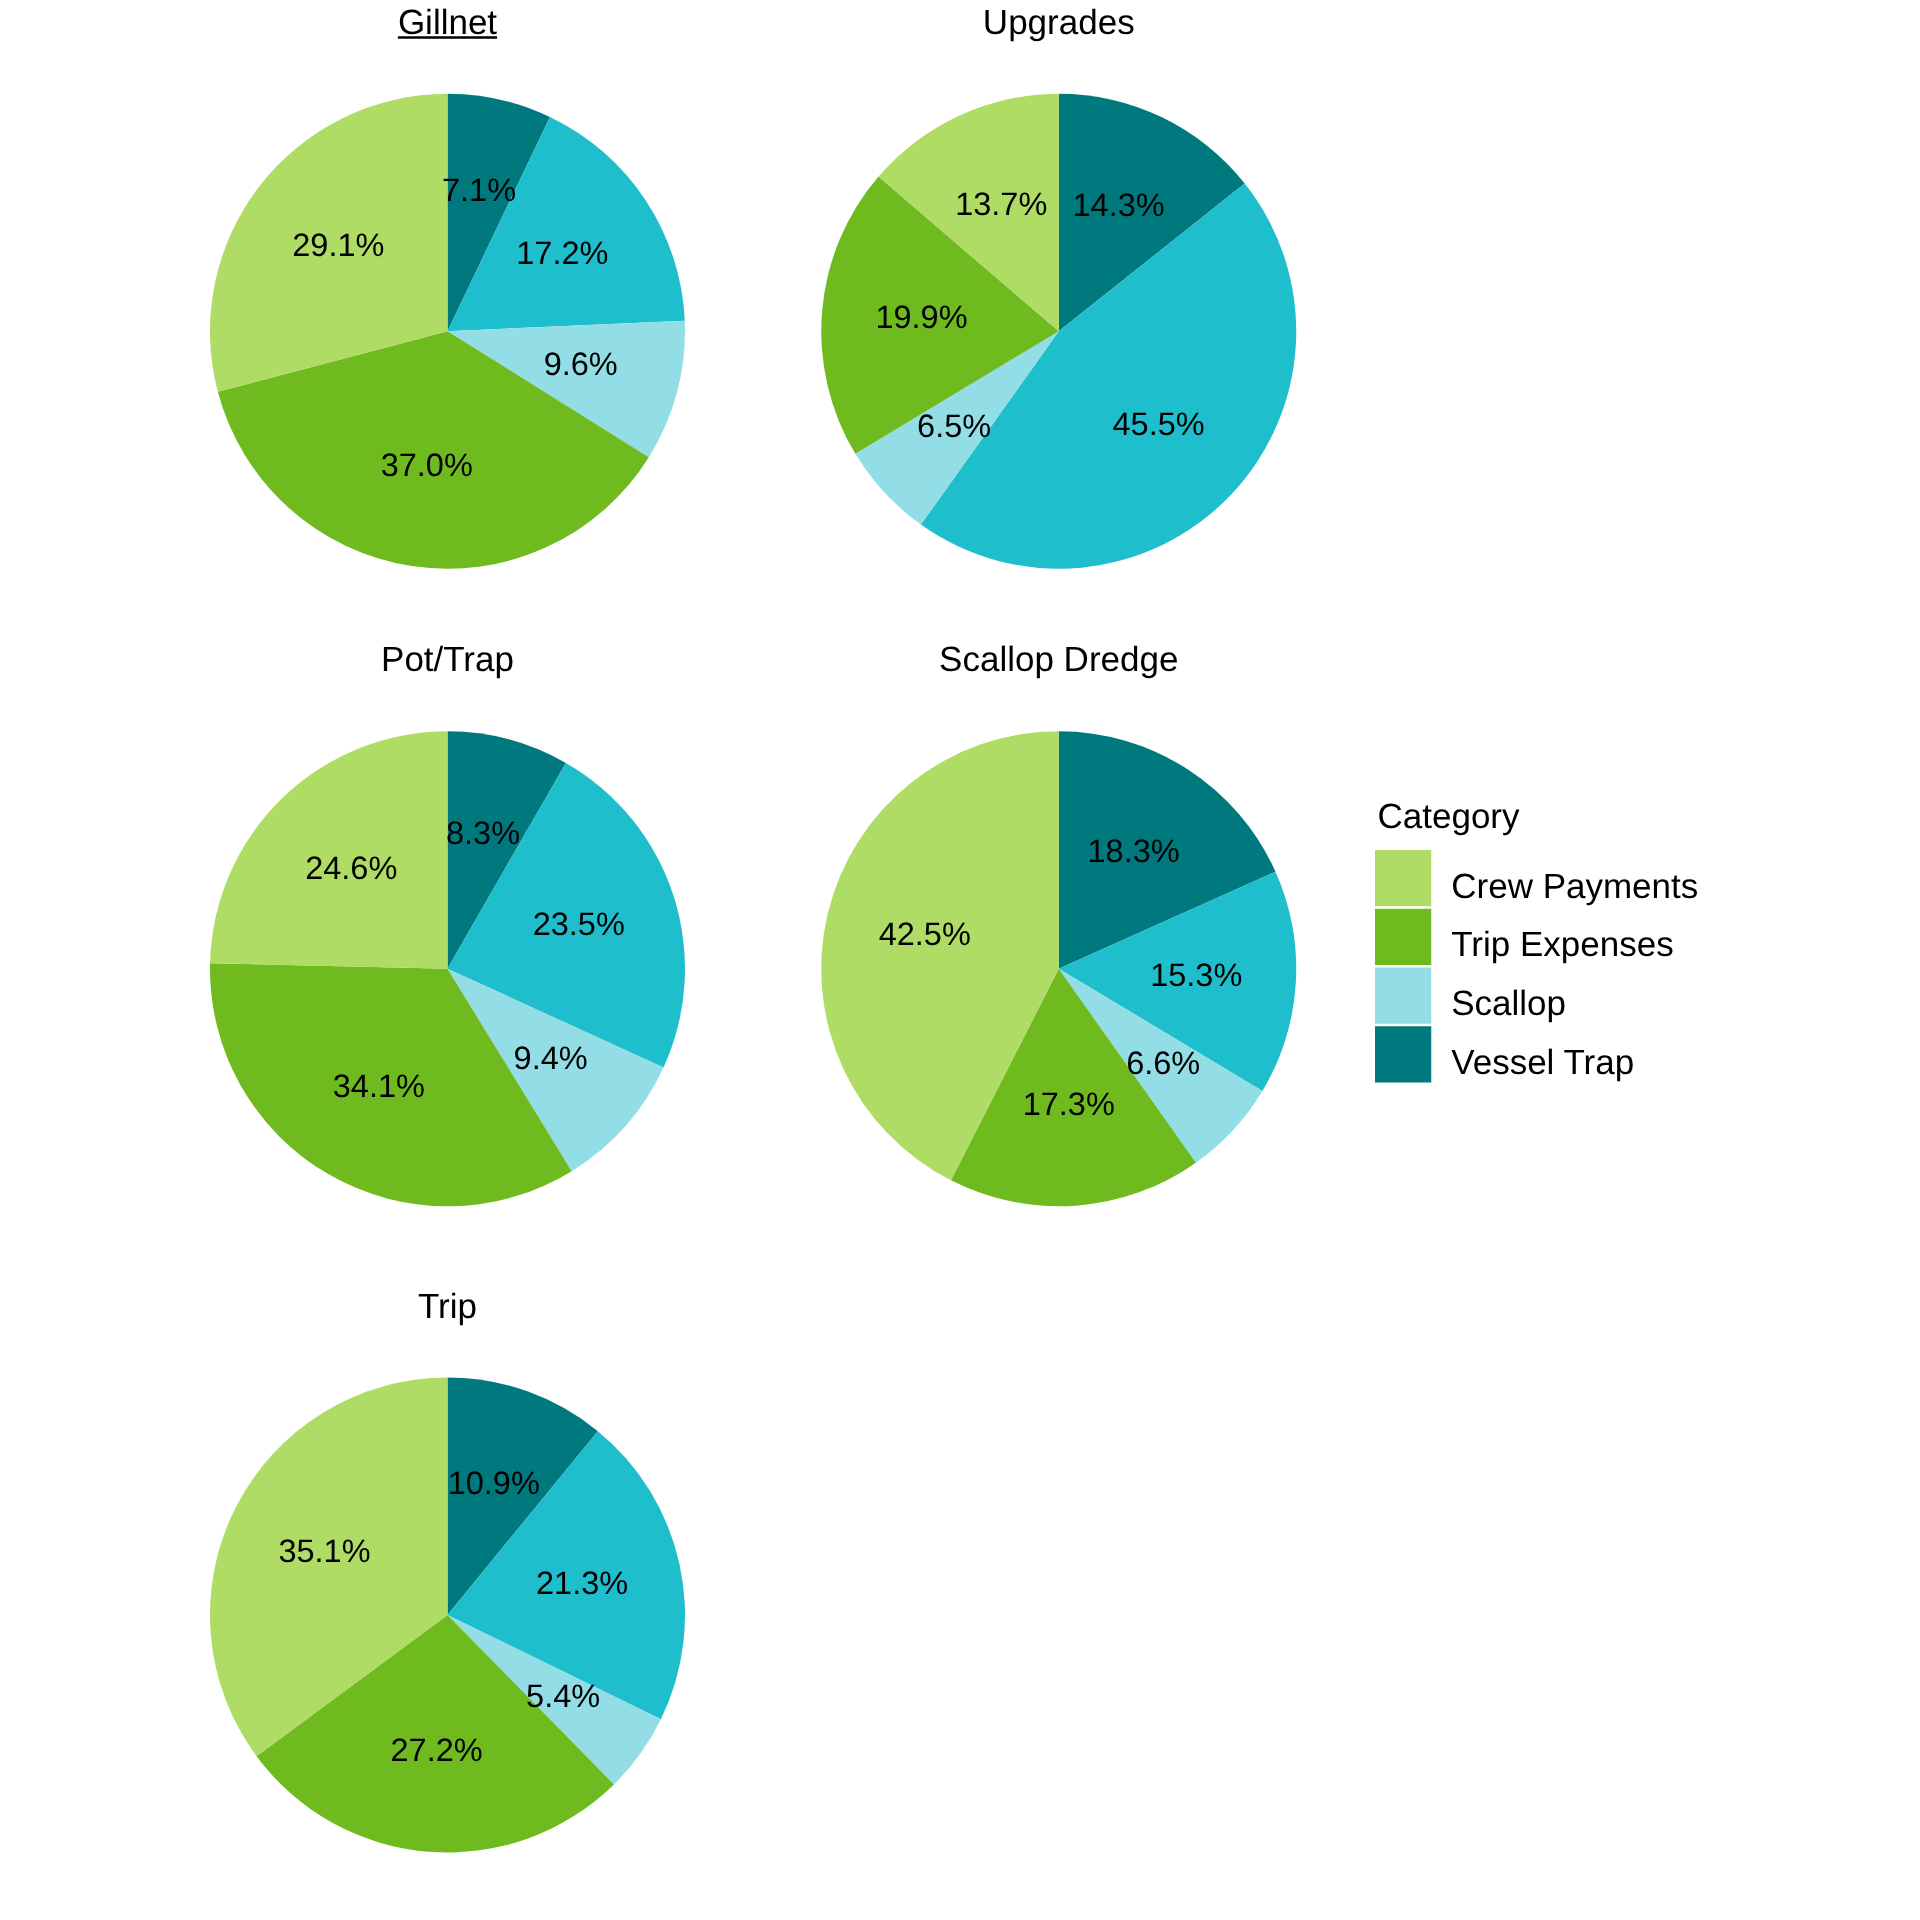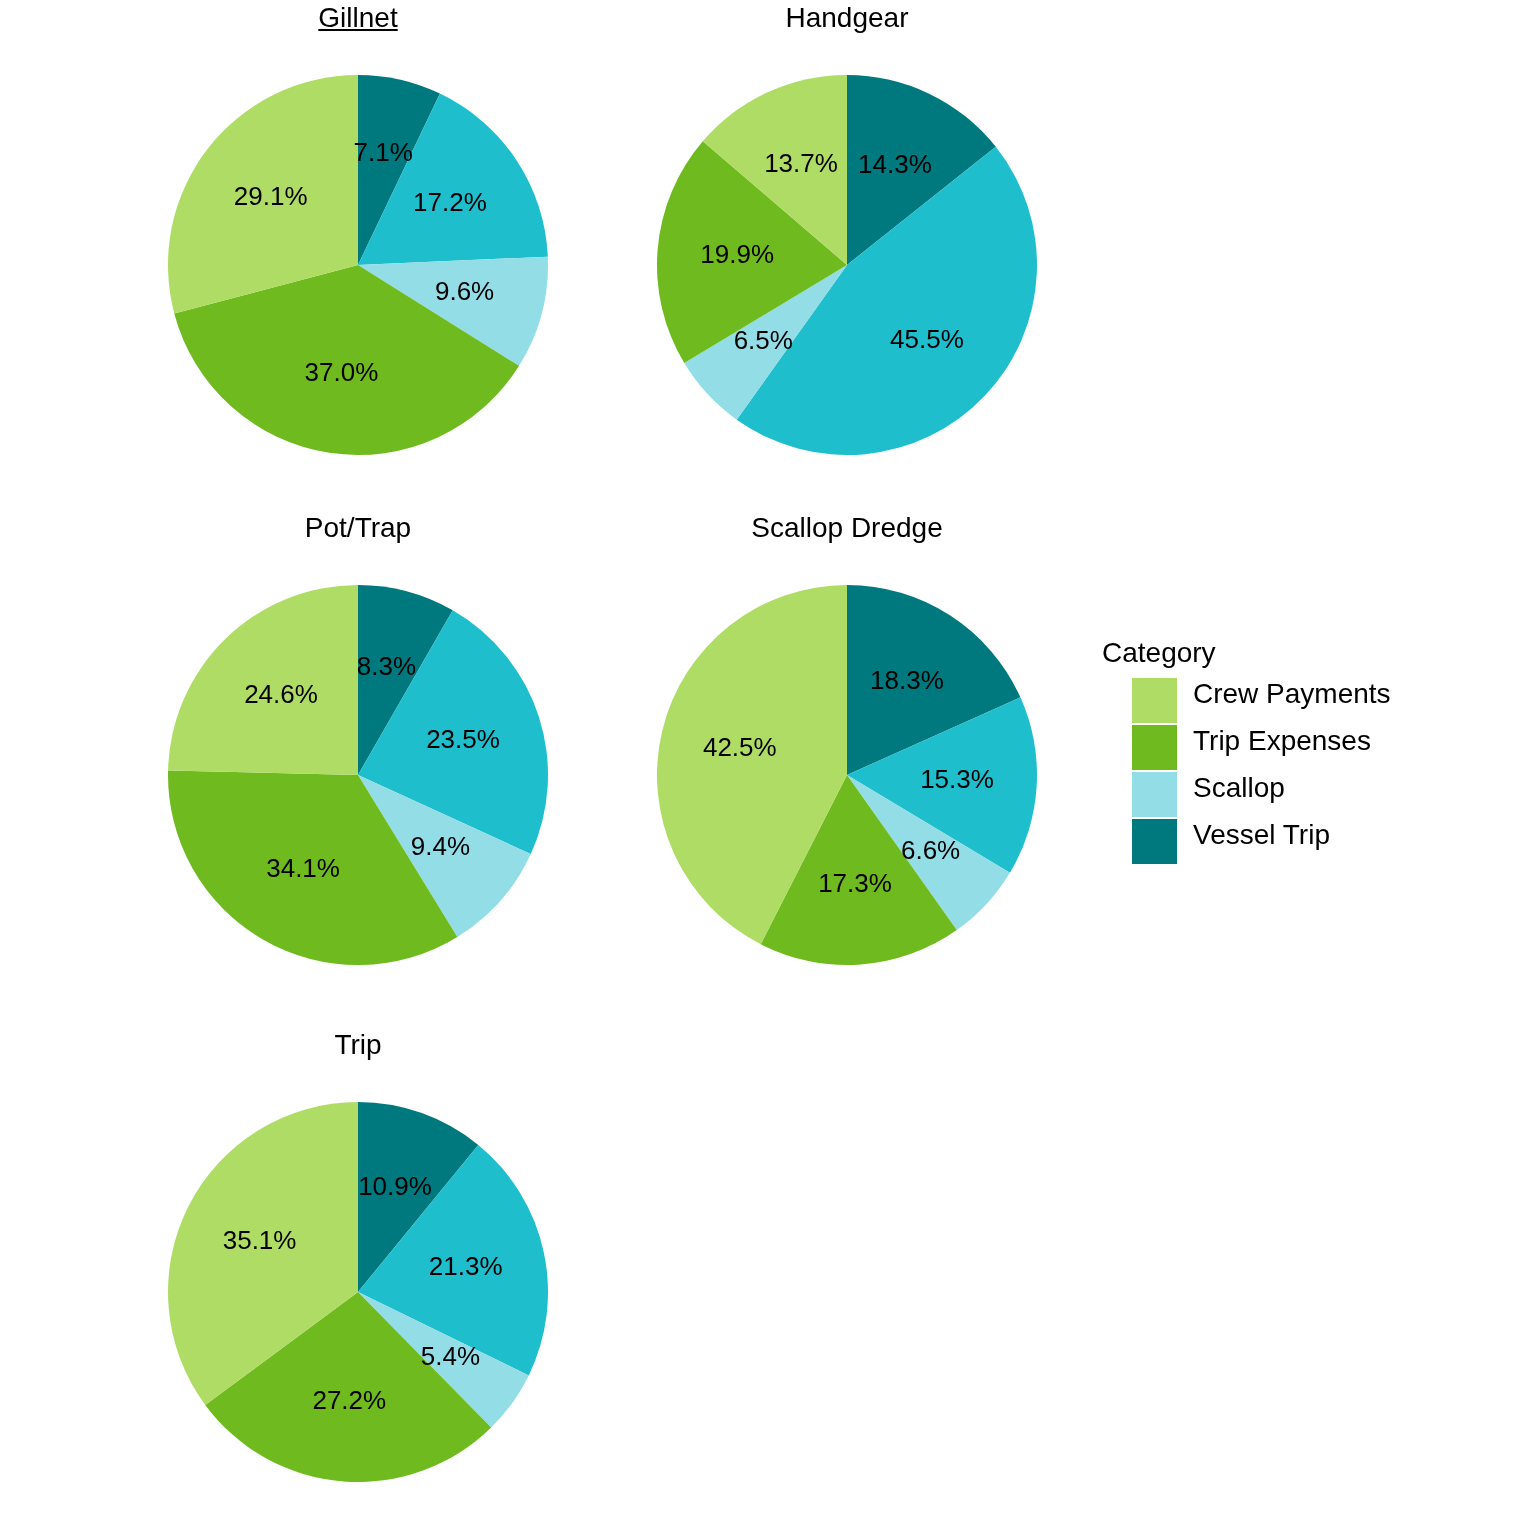--- a/index.html
+++ b/index.html
@@ -47,23 +47,22 @@
   .legend-title {
     font-size: 28px;
     font-family: Liberation Sans, sans-serif;
     color: #000000;
     margin: 0 0 8px 2px;
     line-height: 34px;
     white-space: nowrap;
   }
   .legend-row {
     display: flex;
-    align-items: flex-start;
+    align-items: flex-end;
     height: 47px;
-    margin-left: 32px;
   }
   .legend-swatch {
     width: 45px;
     height: 45px;
     flex: 0 0 45px;
   }
   .legend-label {
     font-size: 28px;
     font-family: "Liberation Sans", sans-serif;
     color: #000000;
@@ -148,24 +147,24 @@
       <div class="legend-row">
         <div class="legend-swatch" style="background: rgb(111, 186, 30);"></div>
         <div class="legend-label">Trip Expenses</div>
       </div>
       <div class="legend-row">
         <div class="legend-swatch" style="background: rgb(146, 221, 230);"></div>
         <div class="legend-label">Scallop</div>
       </div>
       <div class="legend-row">
         <div class="legend-swatch" style="background: rgb(0, 121, 126);"></div>
-        <div class="legend-label">Vessel Trip</div>
+        <div class="legend-label">Vessel Trap</div>
       </div>
     </div>
 </div>
 
 <div id="titles">
     <div class="panel-title" style="left: 358px; top: 2px; text-decoration: underline;">Gillnet</div>
-    <div class="panel-title" style="left: 847px; top: 2px;">Handgear</div>
+    <div class="panel-title" style="left: 847px; top: 2px;">Upgrades</div>
     <div class="panel-title" style="left: 358px; top: 512px;">Pot/Trap</div>
     <div class="panel-title" style="left: 847px; top: 512px;">Scallop Dredge</div>
     <div class="panel-title" style="left: 358px; top: 1029px;">Trip</div>
   </div>
 
 </body></html>

